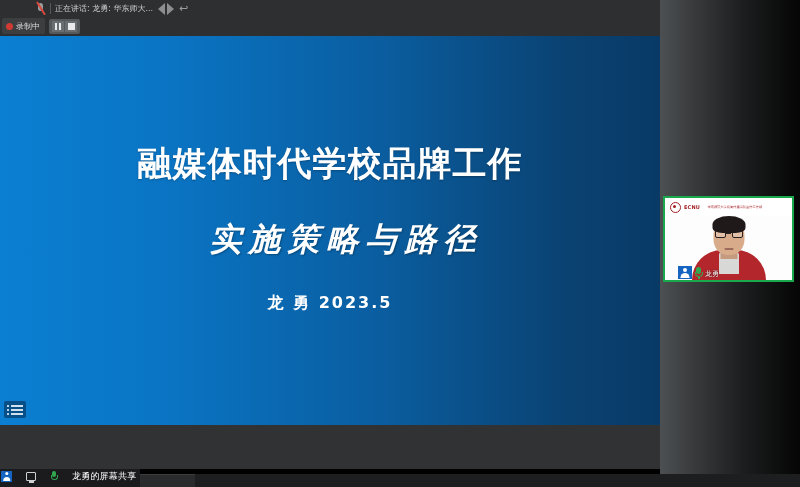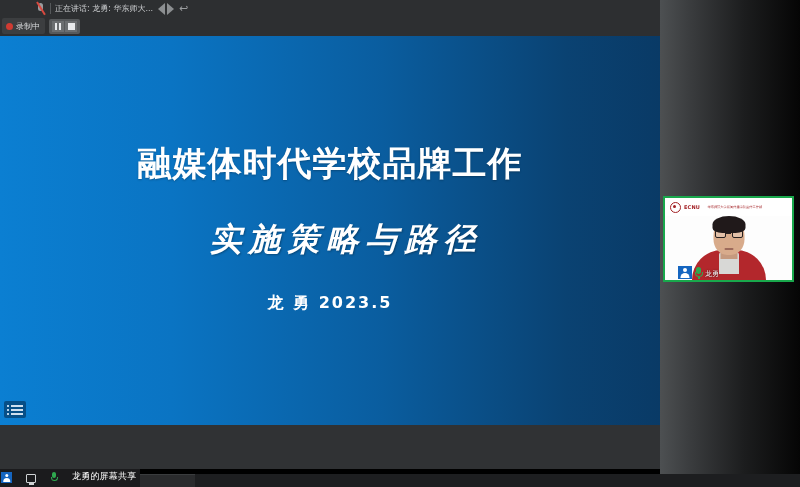--- a/index.html
+++ b/index.html
@@ -455,21 +455,21 @@
     white-space: nowrap;
     text-shadow: 0 0 2px rgba(0,0,0,0.9);
   }
 
   
   .share-bar {
     position: absolute;
     left: 0; top: 469px;
     height: 14px;
     display: flex;
-    align-items: flex-end;
+    align-items: center;
     gap: 14px;
     background: #1b1b1d;
     padding: 0 4px 5px 1px;
     z-index: 25;
   }
   .sb-avatar {
     width: 11px; height: 11px;
     background: #1565c0;
     position: relative;
     flex: 0 0 auto;

